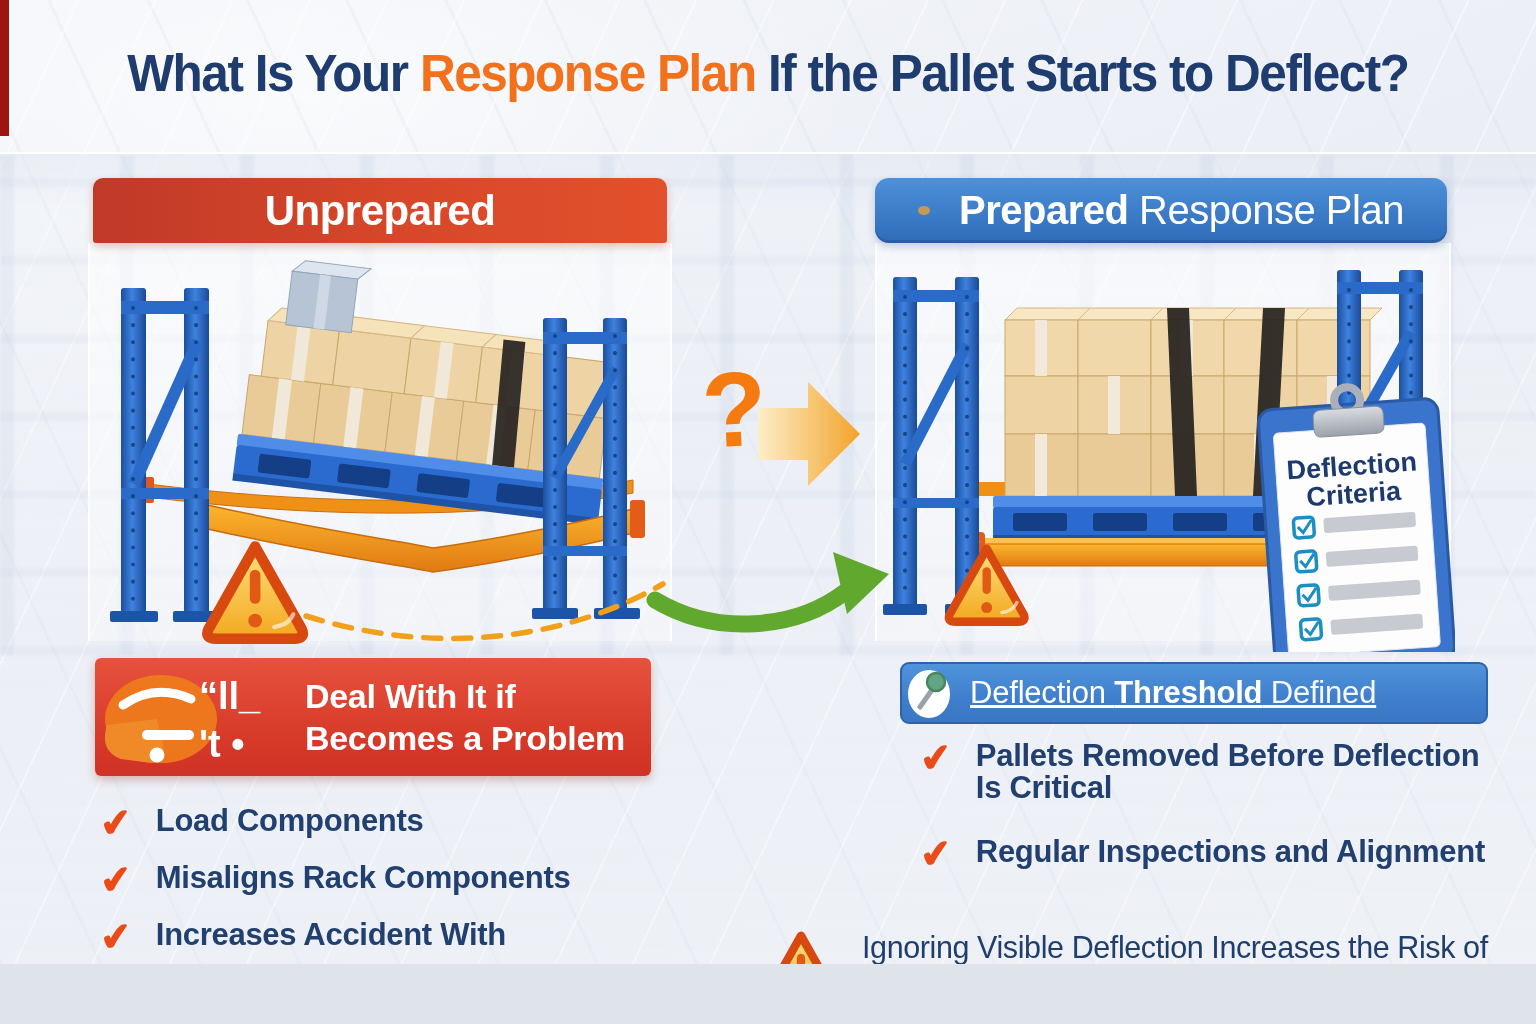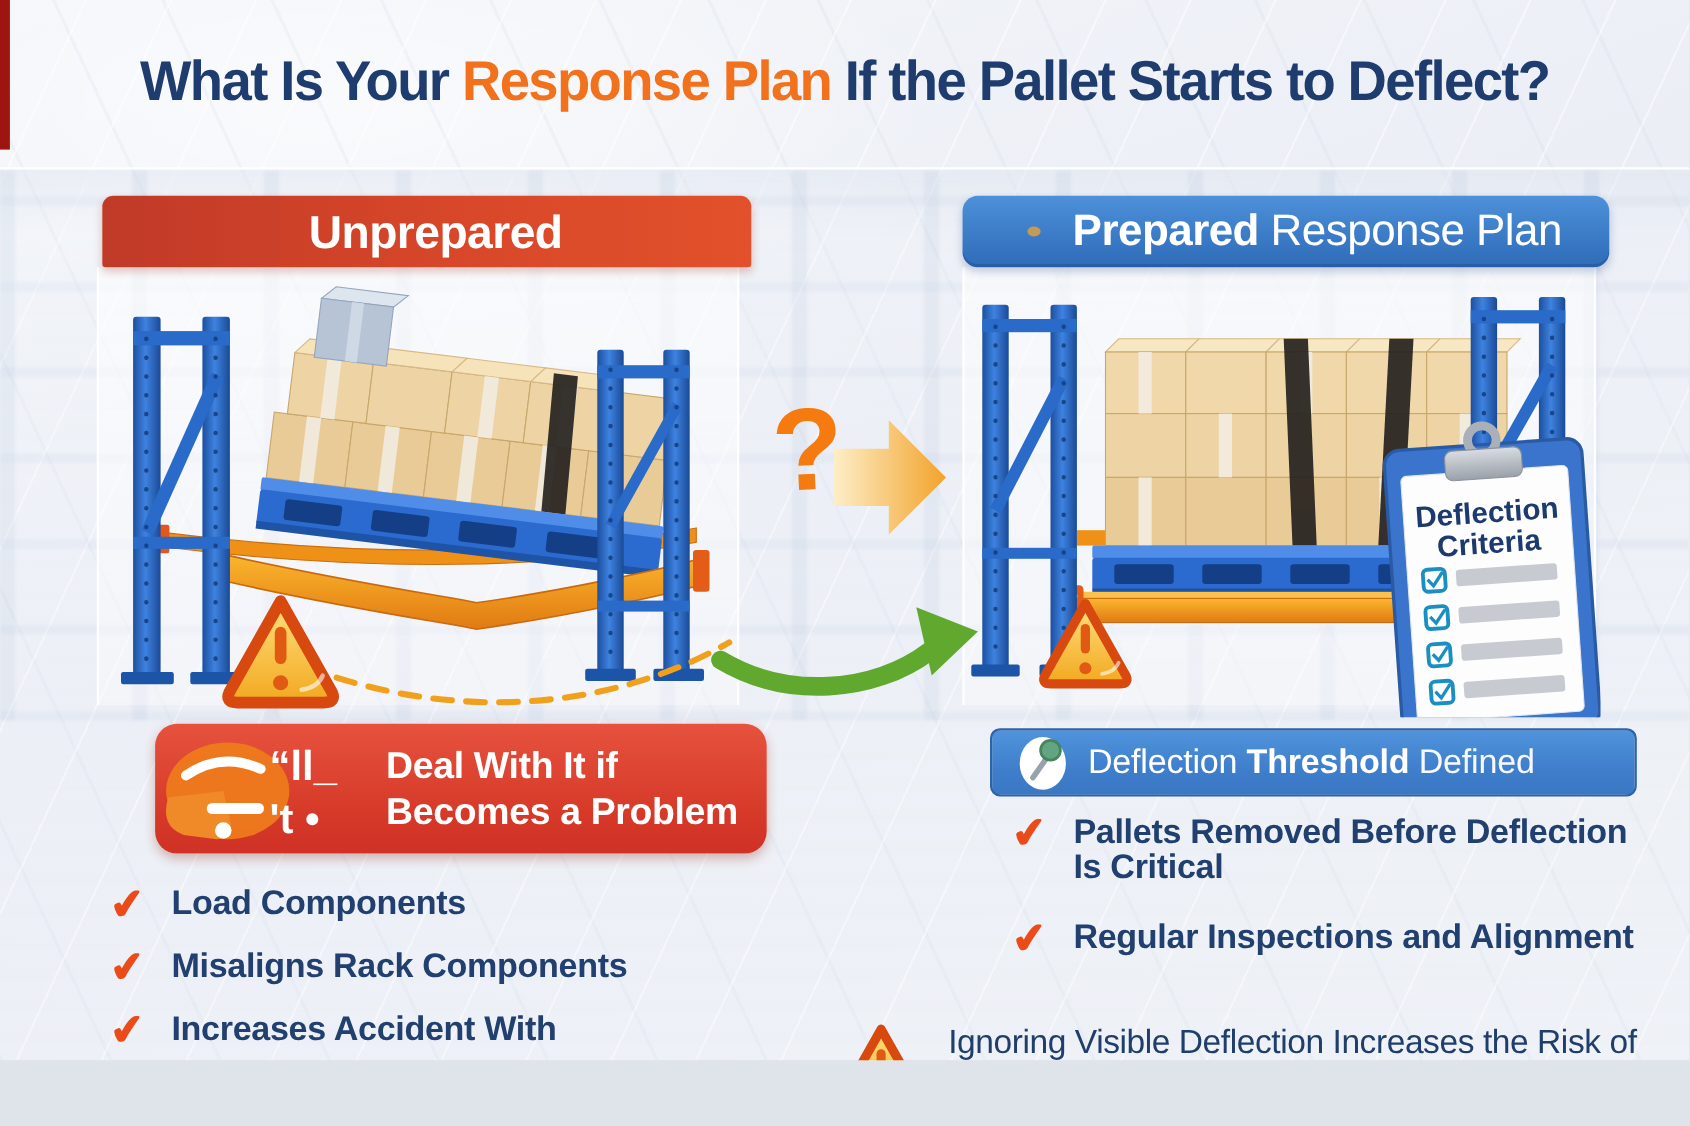--- a/index.html
+++ b/index.html
@@ -36,21 +36,20 @@
   .panel-body{
     position:absolute;top:243px;height:398px;
     background:linear-gradient(180deg, rgba(255,255,255,.60), rgba(255,255,255,.34));
     border-left:2px solid rgba(255,255,255,.9);border-right:2px solid rgba(255,255,255,.9);
   }
   .panel-body.left{left:88px;width:580px;}
   .panel-body.right{left:875px;width:572px;}
   .panel-header{
     position:absolute;top:178px;height:65px;display:flex;align-items:center;justify-content:center;
     color:#fff;
-    padding-left:16px;
   }
   .panel-header.red{
     left:93px;width:574px;border-radius:10px 10px 3px 3px;
     background:linear-gradient(90deg,#c03a28 0%,#d84729 55%,#e2512b 100%);
     box-shadow:0 4px 8px rgba(150,40,20,.25);
     font-size:42px;font-weight:700;letter-spacing:-.5px;
   }
   .panel-header.blue{
     left:875px;width:572px;border-radius:14px;
     background:linear-gradient(180deg,#4e90da 0%,#3776c2 70%,#2f6cb8 100%);
@@ -62,44 +61,44 @@
   .qmark{
     position:absolute;left:702px;top:356px;font-size:106px;font-weight:800;color:#f57a10;
     transform:rotate(-3deg);line-height:1;
   }
   .gold-arrow{position:absolute;left:758px;top:378px;}
   .green-arrow{position:absolute;left:645px;top:548px;}
   .rack-svg{position:absolute;}
   .rack-svg.left{left:88px;top:246px;}
   .rack-svg.right{left:875px;top:242px;}
   .callout-red{
-    position:absolute;left:95px;top:658px;width:556px;height:118px;border-radius:20px;
+    position:absolute;left:95px;top:658px;width:556px;height:118px;border-radius:6px;
     background:linear-gradient(180deg,#e6523d 0%,#d63928 70%,#cf3226 100%);
     box-shadow:0 4px 10px rgba(150,40,20,.3);
-    display:flex;align-items:center;color:#fff;margin-left:46px;
+    display:flex;align-items:center;color:#fff;
   }
   .callout-red-text{font-size:34px;font-weight:700;line-height:42px;letter-spacing:-.3px;}
   .check-list{position:absolute;}
   .check-row{display:flex;align-items:flex-start;margin-bottom:20px;}
   .check-glyph{
     font-size:38px;font-weight:700;color:#ea4b18;line-height:36px;margin-right:24px;
     transform:rotate(-6deg);
   }
   .check-label{font-size:31px;font-weight:600;color:#21406f;letter-spacing:-.3px;line-height:32px;}
   .check-list.left{left:100px;top:805px;}
   .check-list.left .check-row{margin-bottom:21px;}
   .check-list.right{left:920px;top:740px;width:575px;}
   .check-list.right .check-label{max-width:520px;}
   .check-list.right .check-row{margin-bottom:32px;}
   .callout-blue{
     position:absolute;left:900px;top:662px;width:588px;height:62px;border-radius:9px;
     background:linear-gradient(180deg,#5094dc 0%,#3f7ecb 60%,#3a78c4 100%);
     border:2px solid #2d63ab;box-sizing:border-box;
-    display:flex;align-items:center;gap:18px;padding-left:23px;color:#fff;
-    font-size:31px;letter-spacing:-.2px;
+    display:flex;align-items:center;gap:18px;padding-left:4px;color:#fff;
+    font-size:31px;letter-spacing:-.2px;text-decoration:underline;
   }
   .callout-blue .w2{font-weight:700;}
   .callout-blue .w3{font-weight:400;opacity:.95;}
   .footer-warning{position:absolute;left:758px;top:928px;display:flex;align-items:flex-start;gap:18px;}
   .footer-text{
     width:700px;font-size:30.5px;color:#1f3e6c;line-height:39px;letter-spacing:-.4px;font-weight:400;
   }
 </style>
 </head>
 <body>

